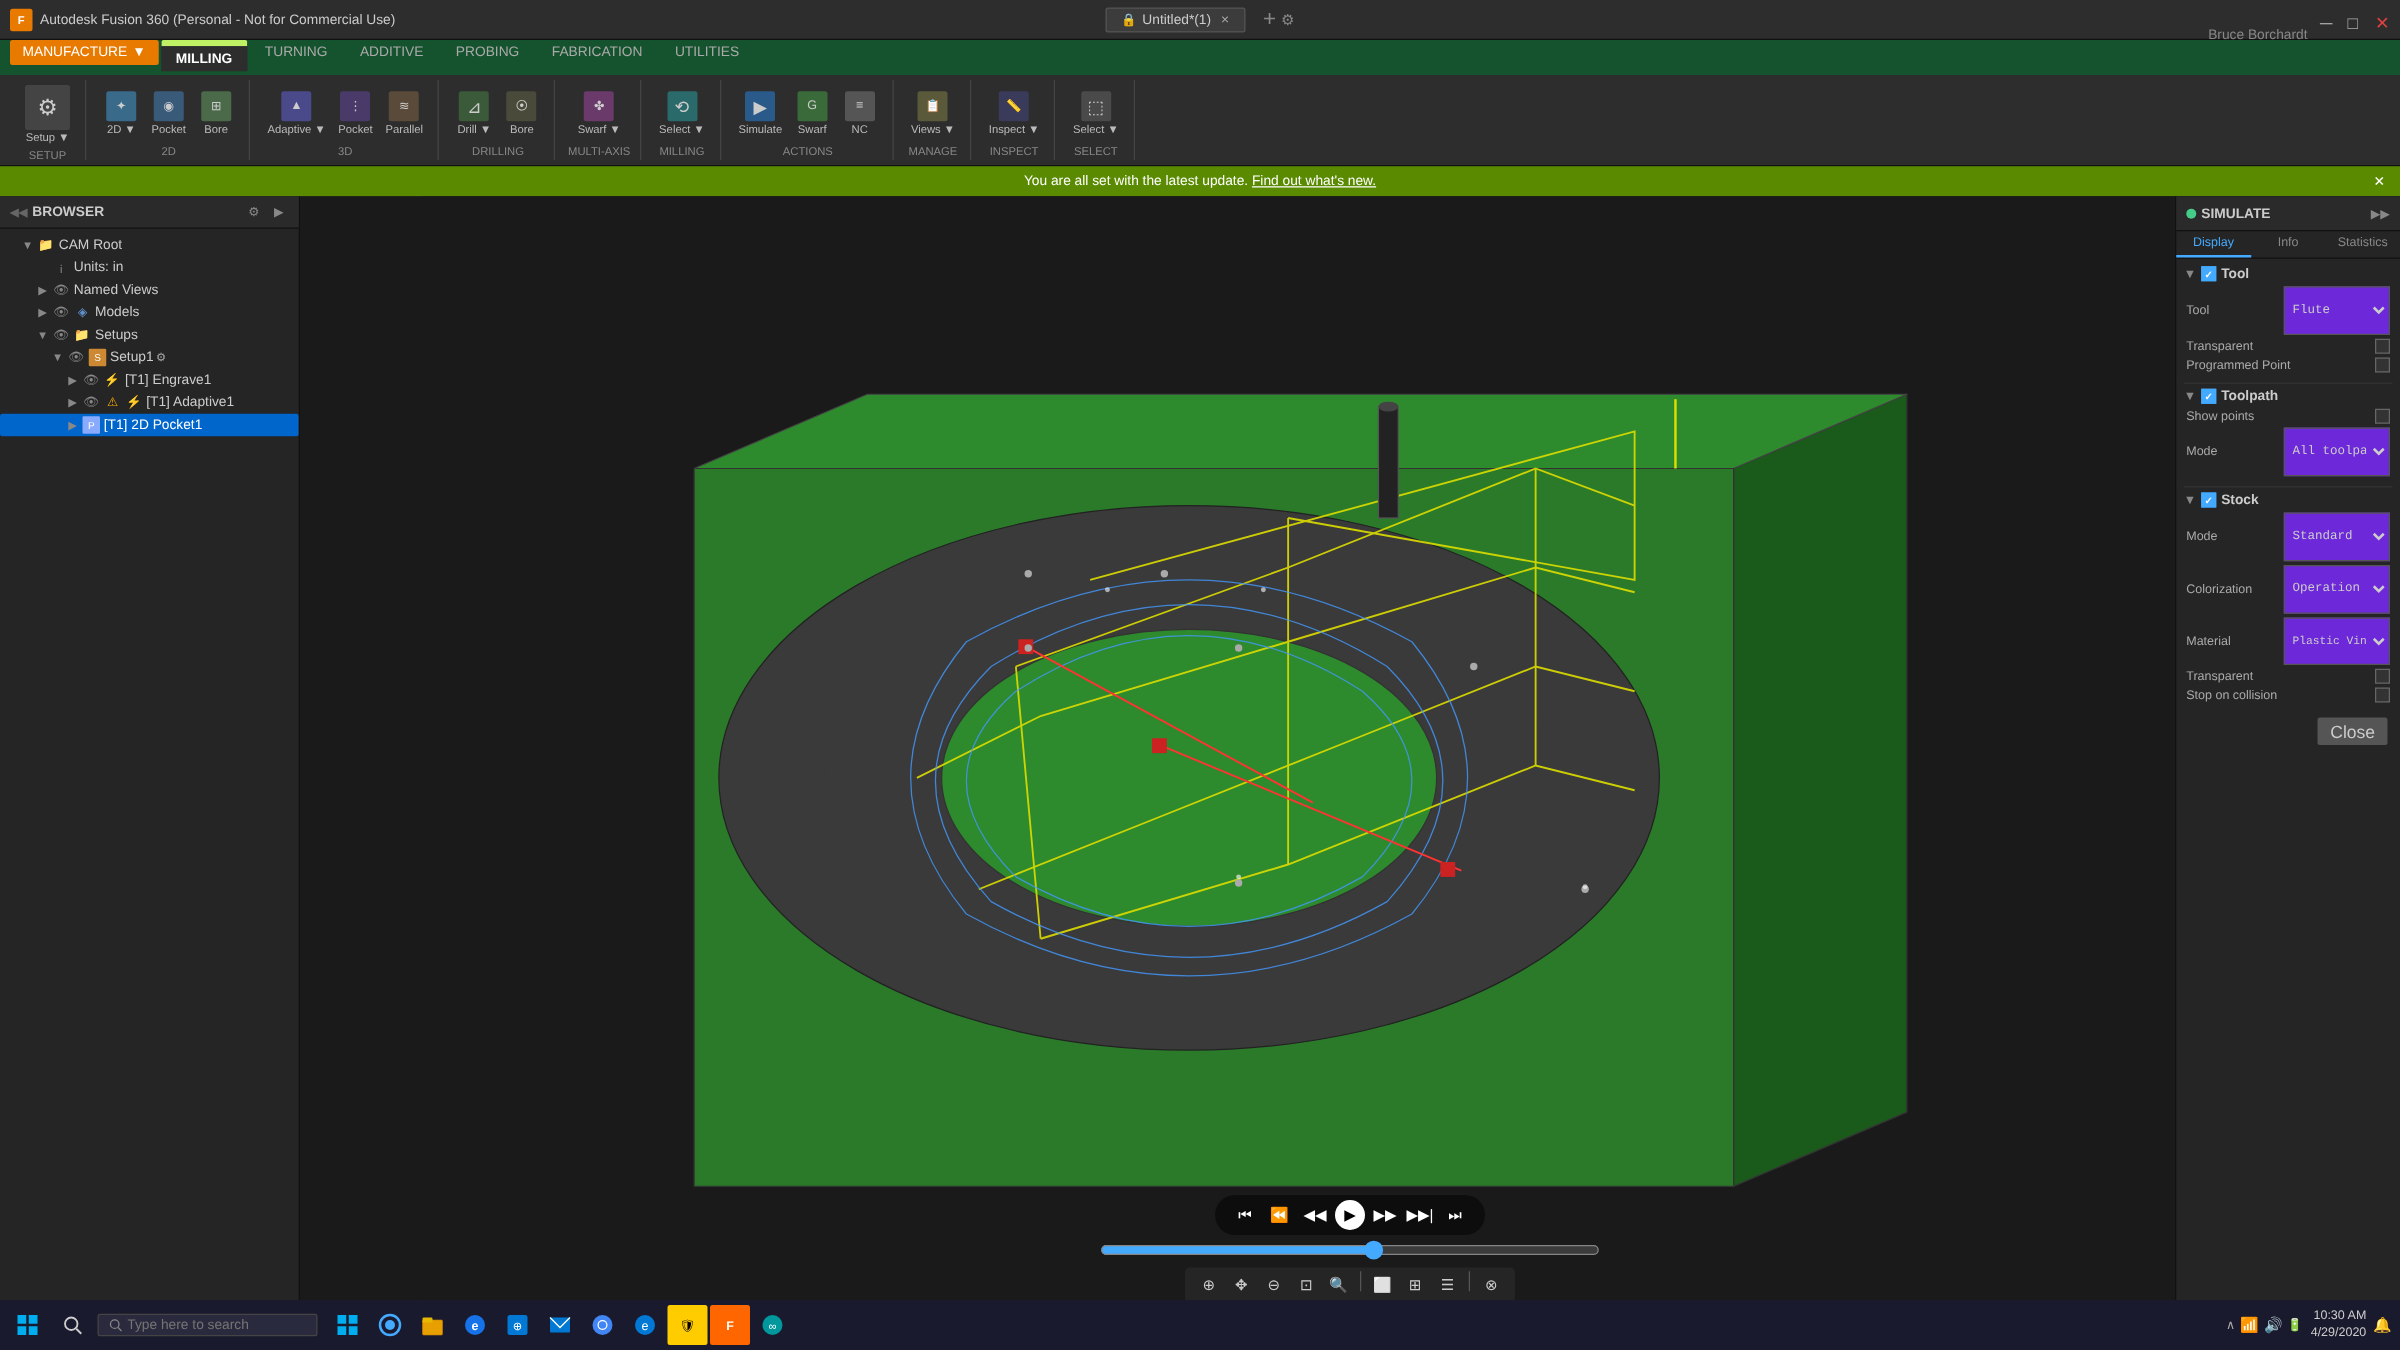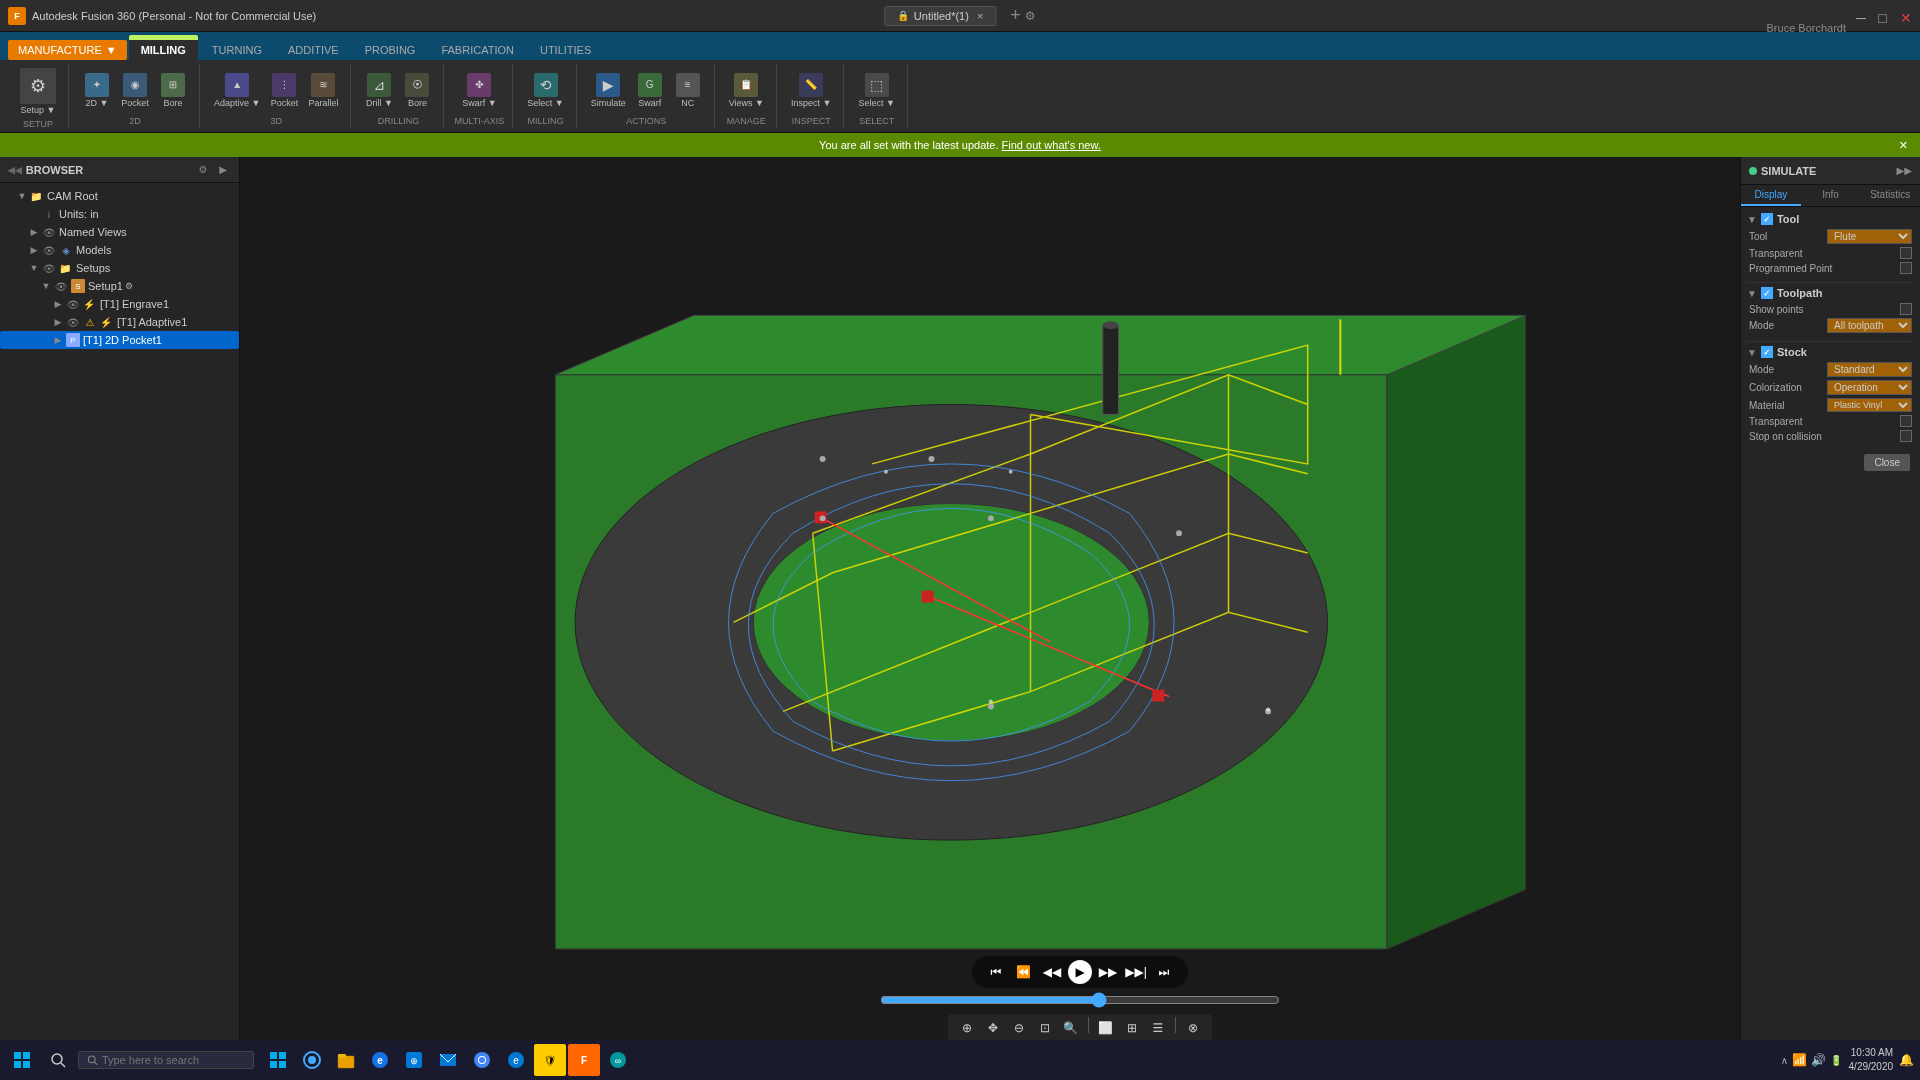--- a/index.html
+++ b/index.html
@@ -20,21 +20,21 @@
     #title-bar-left { display: flex; align-items: center; gap: 6px; }
     #title-bar-left .app-icon { width: 18px; height: 18px; background: #e87a00; border-radius: 2px; display: flex; align-items: center; justify-content: center; color: white; font-size: 9px; font-weight: bold; }
     #title-bar-center { position: absolute; left: 50%; transform: translateX(-50%); display: flex; align-items: center; gap: 6px; }
     .tab-item { background: #3c3c3c; border: 1px solid #555; padding: 3px 12px; border-radius: 2px; font-size: 11px; color: #ccc; cursor: pointer; display: flex; align-items: center; gap: 4px; }
     .tab-item .close-x { color: #aaa; margin-left: 4px; }
     #title-bar-right { display: flex; align-items: center; gap: 10px; font-size: 11px; }
     .win-btn { width: 12px; height: 12px; cursor: pointer; font-size: 14px; color: #aaa; }
 
     
     #ribbon { background: #2d2d2d; border-bottom: 1px solid #111; }
-    #ribbon-tabs { display: flex; align-items: flex-end; height: 28px; background: #0c4a6e; padding-left: 8px; gap: 2px; }
+    #ribbon-tabs { display: flex; align-items: flex-start; height: 28px; background: #14532d; padding-left: 8px; gap: 2px; }
     .ribbon-tab { padding: 4px 12px; font-size: 11px; cursor: pointer; color: #aaa; border-radius: 2px 2px 0 0; }
     .ribbon-tab.active { background: #2d2d2d; color: #fff; border-top: 5px solid #bef264; font-weight: bold; }
     #ribbon-content { display: flex; align-items: center; height: 72px; padding: 4px 8px; gap: 2px; }
     .ribbon-group { display: flex; flex-direction: column; align-items: center; border-right: 1px solid #444; padding: 2px 8px; height: 64px; }
     .ribbon-group-label { font-size: 9px; color: #888; margin-top: auto; padding-top: 2px; }
     .ribbon-group-items { display: flex; align-items: center; gap: 3px; flex: 1; }
     .ribbon-btn { display: flex; flex-direction: column; align-items: center; cursor: pointer; padding: 2px 4px; border-radius: 2px; min-width: 36px; }
     .ribbon-icon { width: 24px; height: 24px; background: #555; border-radius: 2px; display: flex; align-items: center; justify-content: center; font-size: 12px; }
     .ribbon-btn-label { font-size: 9px; color: #bbb; margin-top: 1px; }
     .ribbon-btn-large { display: flex; flex-direction: column; align-items: center; cursor: pointer; padding: 2px 4px; border-radius: 2px; }
@@ -85,23 +85,23 @@
     #simulate-tabs { display: flex; border-bottom: 1px solid #111; }
     .sim-tab { flex: 1; padding: 4px 2px; text-align: center; font-size: 10px; cursor: pointer; color: #888; border-bottom: 2px solid transparent; }
     .sim-tab.active { color: #4af; border-bottom: 2px solid #4af; }
     #simulate-content { flex: 1; overflow-y: auto; padding: 6px; }
     .sim-section { margin-bottom: 8px; }
     .sim-section-header { display: flex; align-items: center; gap: 4px; font-size: 11px; font-weight: bold; color: #ccc; margin-bottom: 4px; cursor: pointer; }
     .sim-section-check { width: 12px; height: 12px; border: 1px solid #666; background: #333; display: flex; align-items: center; justify-content: center; font-size: 8px; }
     .sim-section-check.checked { background: #4af; border-color: #4af; color: white; }
     .sim-row { display: flex; align-items: center; justify-content: space-between; margin-bottom: 3px; padding: 0 2px; }
     .sim-label { font-size: 10px; color: #aaa; }
-    .sim-select { background: #a16207; border: 1px solid #555; color: #ccc; font-size: 10px; padding: 0 2px; width: 85px; }
+    .sim-select { background: #6d28d9; border: 1px solid #555; color: #ccc; font-size: 10px; padding: 12px 2px; width: 85px; font-family: Liberation Mono, monospace; }
     .sim-checkbox { width: 12px; height: 12px; border: 1px solid #666; background: #333; cursor: pointer; }
-    .close-btn { background: #555; color: #ccc; border: none; padding: 3px 10px; font-size: 10px; cursor: pointer; float: right; margin: 4px; border-radius: 2px; }
+    .close-btn { background: #555; color: #ccc; border: none; padding: 3px 10px; font-size: 14px; cursor: pointer; float: right; margin: 4px; border-radius: 2px; }
     .collapse-arrow { color: #888; font-size: 10px; }
     .section-divider { border: none; border-top: 1px solid #333; margin: 4px 0; }
 
     
     #taskbar { position: absolute; bottom: 0; left: 0; right: 0; height: 40px; background: #1a1a2e; display: flex; align-items: center; justify-content: space-between; padding: 0 6px; }
     #taskbar-left { display: flex; align-items: center; gap: 4px; }
     .taskbar-icon { width: 32px; height: 32px; display: flex; align-items: center; justify-content: center; cursor: pointer; border-radius: 2px; }
     #taskbar-center { display: flex; align-items: center; flex: 1; gap: 2px; padding: 0 8px; }
     .taskbar-app { width: 32px; height: 32px; display: flex; align-items: center; justify-content: center; cursor: pointer; border-radius: 2px; }
     #search-bar { display: flex; align-items: center; background: #2a2a3e; border: 1px solid #444; border-radius: 2px; padding: 2px 8px; gap: 4px; flex: 1; max-width: 320px; }

